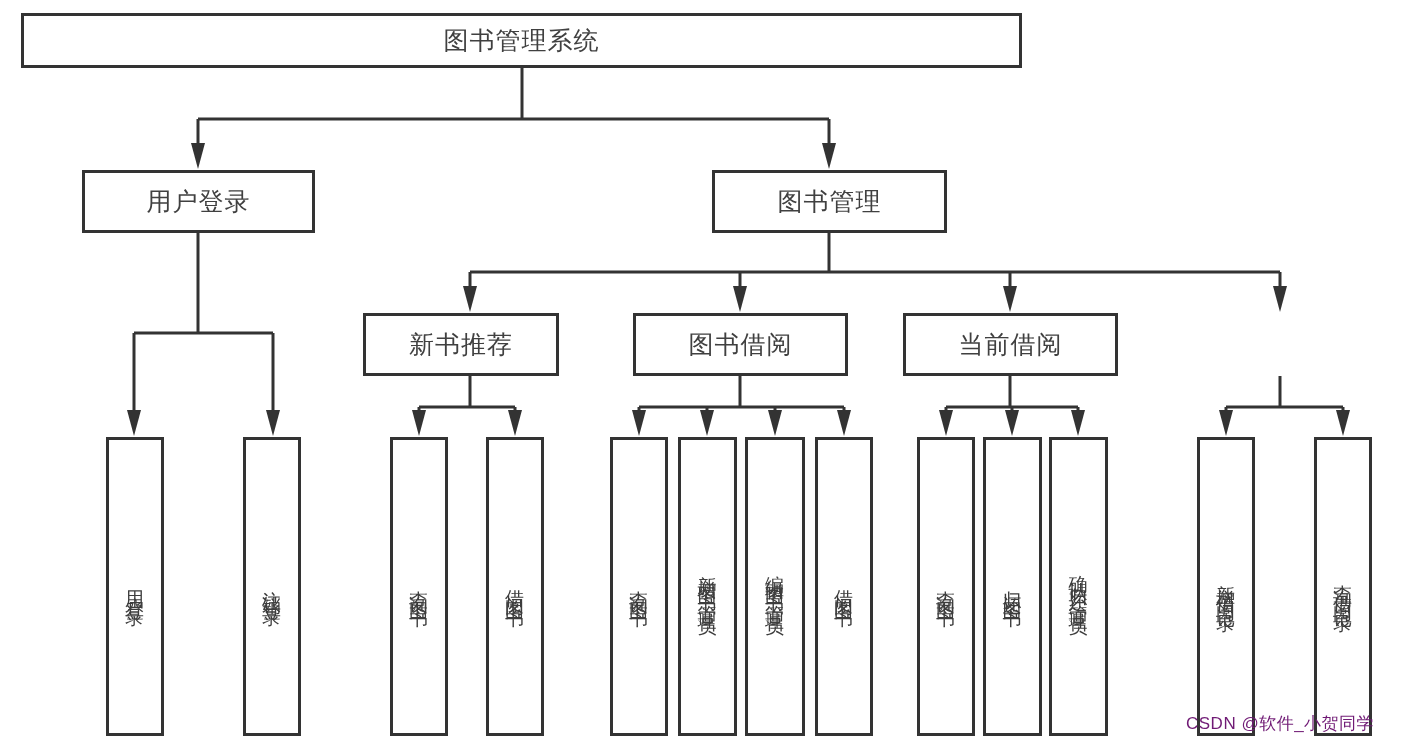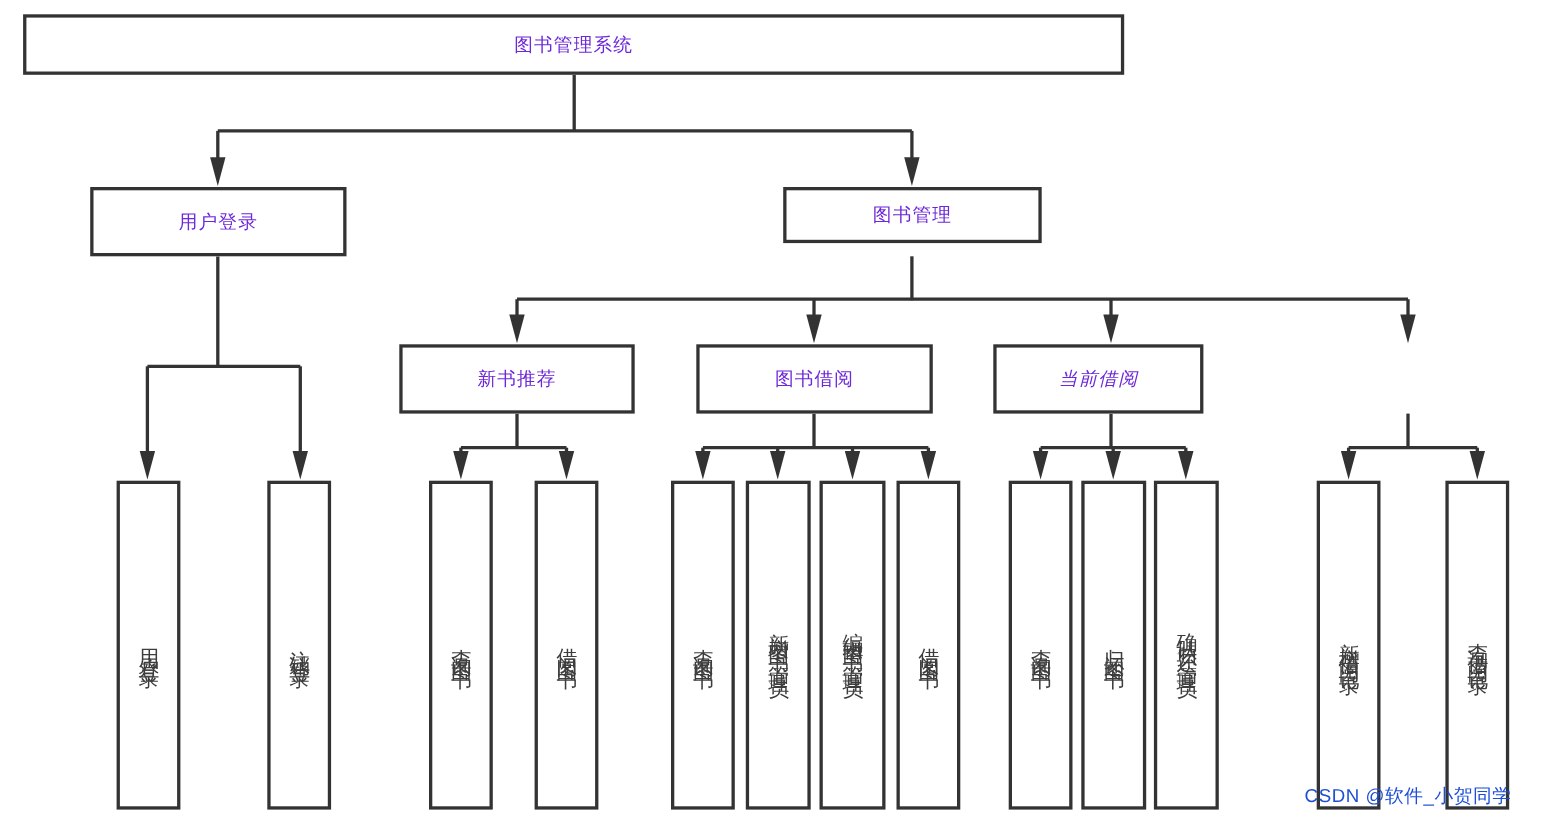--- a/index.html
+++ b/index.html
@@ -24,22 +24,22 @@
     position: absolute;
     box-sizing: border-box;
     border: 3px solid #333333;
     background: #ffffff;
     display: flex;
     align-items: center;
     justify-content: center;
     z-index: 1;
   }
   .hlabel {
-    font-size: 17px;
-    color: #6d28d9;
+    font-size: 25px;
+    color: #404040;
     letter-spacing: 1px;
     white-space: nowrap;
   }
   .leaf {
     position: absolute;
     box-sizing: border-box;
     border: 3px solid #333333;
     background: #ffffff;
     top: 437px;
     height: 299px;
@@ -54,21 +54,21 @@
     font-size: 19px;
     letter-spacing: 6px;
     color: #3d3d3d;
     line-height: 1;
   }
   #watermark {
     position: absolute;
     left: 1186px;
     top: 712px;
     font-size: 17px;
-    color: #1d4ed8;
+    color: #701a75;
     letter-spacing: 0.5px;
     white-space: nowrap;
     z-index: 5;
   }
 </style>
 </head>
 <body>
 
 <div id="stage">
 
@@ -138,31 +138,31 @@
     </g>
   </svg>
 
   <div class="node" style="left:21px; top:13px; width:1001px; height:55px;">
     <span class="hlabel">图书管理系统</span>
   </div>
 
   <div class="node" style="left:82px; top:170px; width:233px; height:63px;">
     <span class="hlabel">用户登录</span>
   </div>
-  <div class="node" style="left:712px; top:170px; width:235px; height:51px;text-align:center;">
+  <div class="node" style="left:712px; top:170px; width:235px; height:63px;text-align:center;">
     <span class="hlabel">图书管理</span>
   </div>
 
-  <div class="node" style="left:363px; top:313px; width:214px; height:63px;">
+  <div class="node" style="left:363px; top:313px; width:196px; height:63px;">
     <span class="hlabel">新书推荐</span>
   </div>
   <div class="node" style="left:633px; top:313px; width:215px; height:63px;text-align:center;">
     <span class="hlabel">图书借阅</span>
   </div>
-  <div class="node" style="left:903px; top:313px; width:191px; height:63px;font-style:italic;">
+  <div class="node" style="left:903px; top:313px; width:215px; height:63px;">
     <span class="hlabel">当前借阅</span>
   </div>
 
   <div class="leaf" style="left:106px; width:58px;">
     <span class="vlabel">用户登录</span>
   </div>
   <div class="leaf" style="left:243px; width:58px;">
     <span class="vlabel">注销登录</span>
   </div>
   <div class="leaf" style="left:390px; width:58px;">

